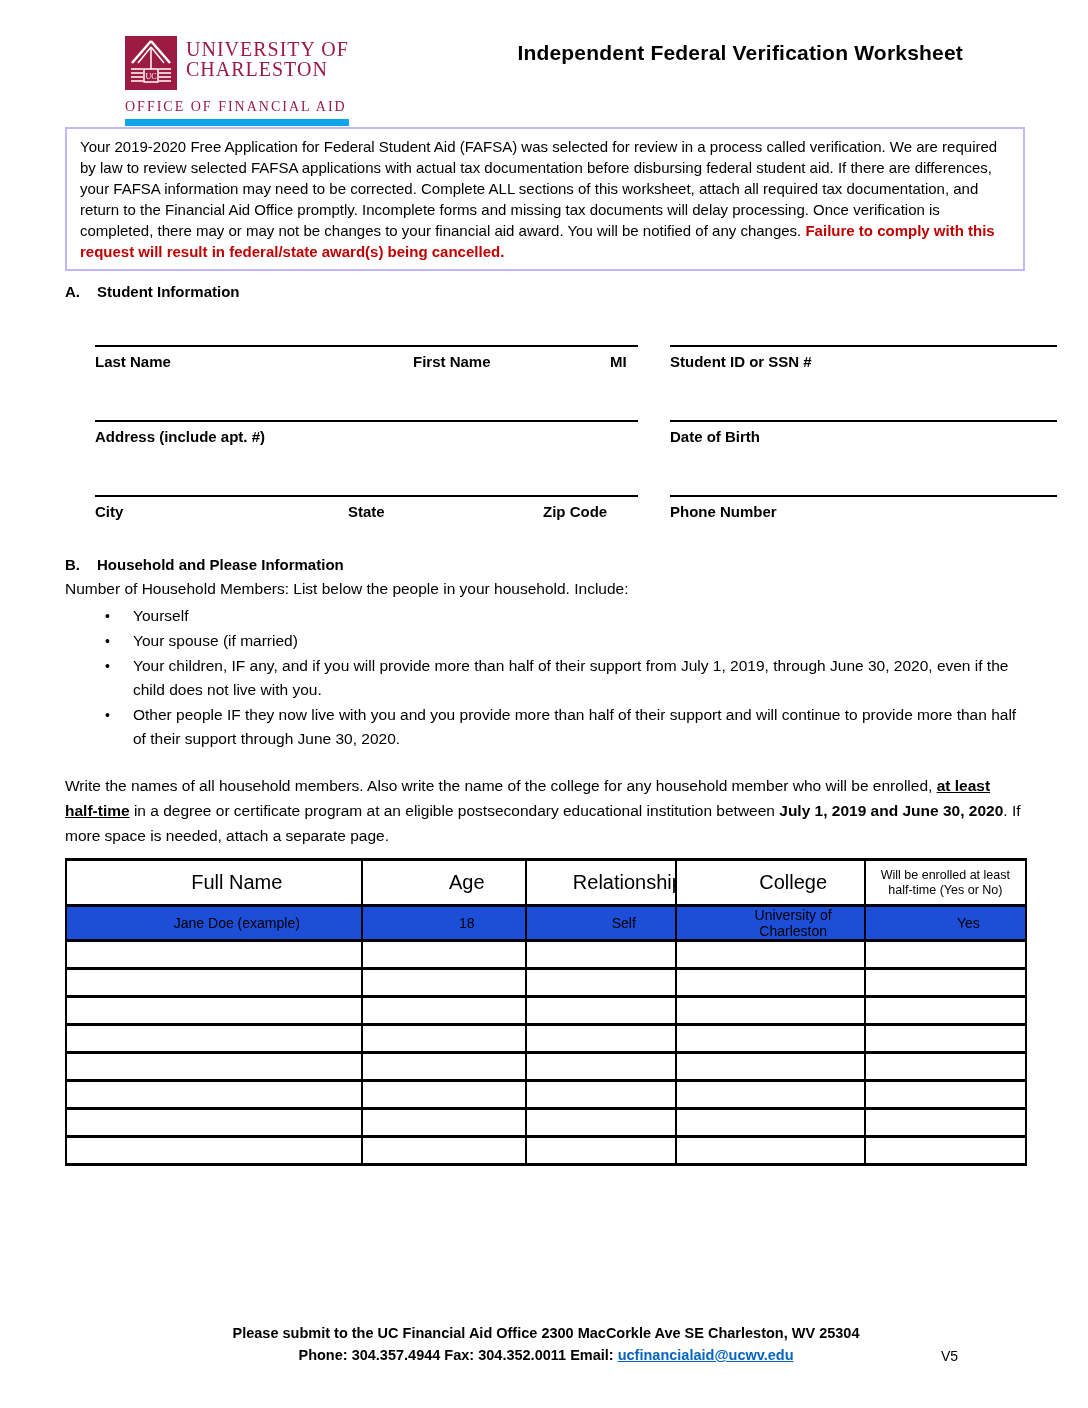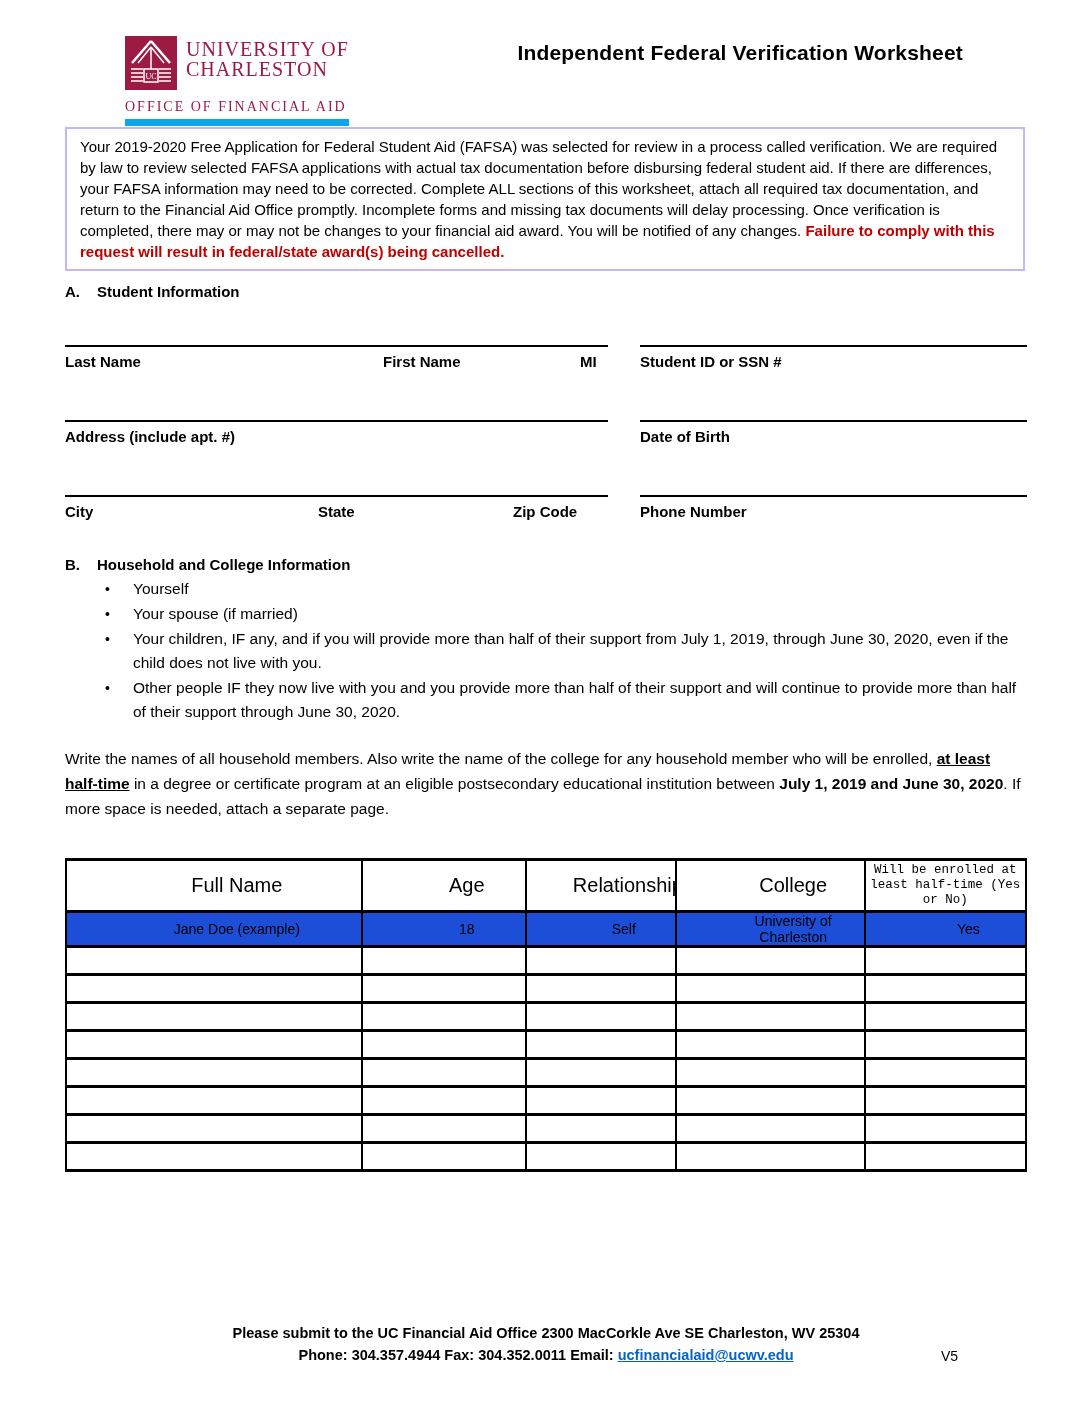--- a/index.html
+++ b/index.html
@@ -39,21 +39,21 @@
   }
   .warning-text { color:#C00000; font-weight:bold; }
 
   
   .sec-heading { font-size:15px; font-weight:bold; }
   .sec-letter { display:inline-block; width:32px; }
   #section-a { position:absolute; top:283px; left:65px; }
 
   
   .fields { position:absolute; top:345px; left:65px; width:962px; height:225px; }
-  .field { position:absolute; border-top:2px solid #000; padding-top:6px; height:70px; }
+  .field { position:absolute; border-top:2px solid #000; padding-top:6px; height:70px;margin-left:30px; }
   .field .lbl { font-size:15px; font-weight:bold; }
   .f-left  { left:0;    width:543px; }
   .f-right { left:575px; width:387px; }
   .abs-lbl { position:absolute; top:6px; }
 
   
   #section-b { position:absolute; top:556px; left:65px; width:962px; font-size:15.5px; }
   #section-b .b-intro { margin-top:5px; line-height:22px; }
   .bullets { list-style:none; margin-top:4px; }
   .bullets li { position:relative; padding-left:68px; line-height:24px; margin-top:1px; }
@@ -63,21 +63,21 @@
   .bb { font-weight:bold; }
 
   
   .hh-table { position:absolute; top:858px; left:65px; width:962px; border-collapse:collapse; table-layout:fixed; }
   .hh-table th, .hh-table td {
     border-left:2px solid #000; border-right:2px solid #000;
     border-top:3px solid #000; border-bottom:3px solid #000;
     text-align:center; vertical-align:middle; overflow:hidden;padding-left:46px;
   }
   .hh-table th { font-weight:normal; font-size:20px; height:46px; }
-  .hh-table th.small-head { font-size:12.5px; line-height:15px; padding:2px;font-family:Liberation Mono, monospace; }
+  .hh-table th.small-head { font-size:12.5px; line-height:15px; padding:2px; }
   .hh-table tr.example td { background:#1d4ed8; font-size:14px; height:27px; }
   .hh-table tr.empty td { height:28px; background:#fff; }
 
   
   .footer { position:absolute; top:1322px; left:65px; width:962px; text-align:center; font-size:14.5px; font-weight:bold; line-height:22px; }
   .footer .version { position:absolute; left:876px; top:23px; font-weight:normal; font-size:14px; }
   .email-link { color:#0563C1; text-decoration:underline; font-weight:bold; cursor:pointer; }
 </style>
 </head>
 <body>
@@ -145,22 +145,23 @@
       <span class="lbl abs-lbl" style="left:253px;">State</span>
       <span class="lbl abs-lbl" style="left:448px;">Zip Code</span>
     </div>
     <div class="field f-right" style="top:150px;">
       <span class="lbl">Phone Number</span>
     </div>
   </div>
 
   <div id="section-b">
     <div class="sec-heading">
-      <span class="sec-letter">B.</span><span>Household and College Information</span>
-    </div>
+      <span class="sec-letter">B.</span><span>Household and Please Information</span>
+    </div>
+    <div class="b-intro">Number of Household Members: List below the people in your household. Include:</div>
     <ul class="bullets">
       <li>Yourself</li>
       <li>Your spouse (if married)</li>
       <li>Your children, IF any, and if you will provide more than half of their support from July 1, 2019, through June 30, 2020, even if the child does not live with you.</li>
       <li>Other people IF they now live with you and you provide more than half of their support and will continue to provide more than half of their support through June 30, 2020.</li>
     </ul>
     <div class="b-para">
       <span>Write the names of all household members.  Also write the name of the college for any household member who will be enrolled, </span><span class="bu">at least half-time</span><span> in a degree or certificate program at an eligible postsecondary educational institution between </span><span class="bb">July 1, 2019 and June 30, 2020</span><span>.  If more space is needed, attach a separate page.</span>
     </div>
   </div>

